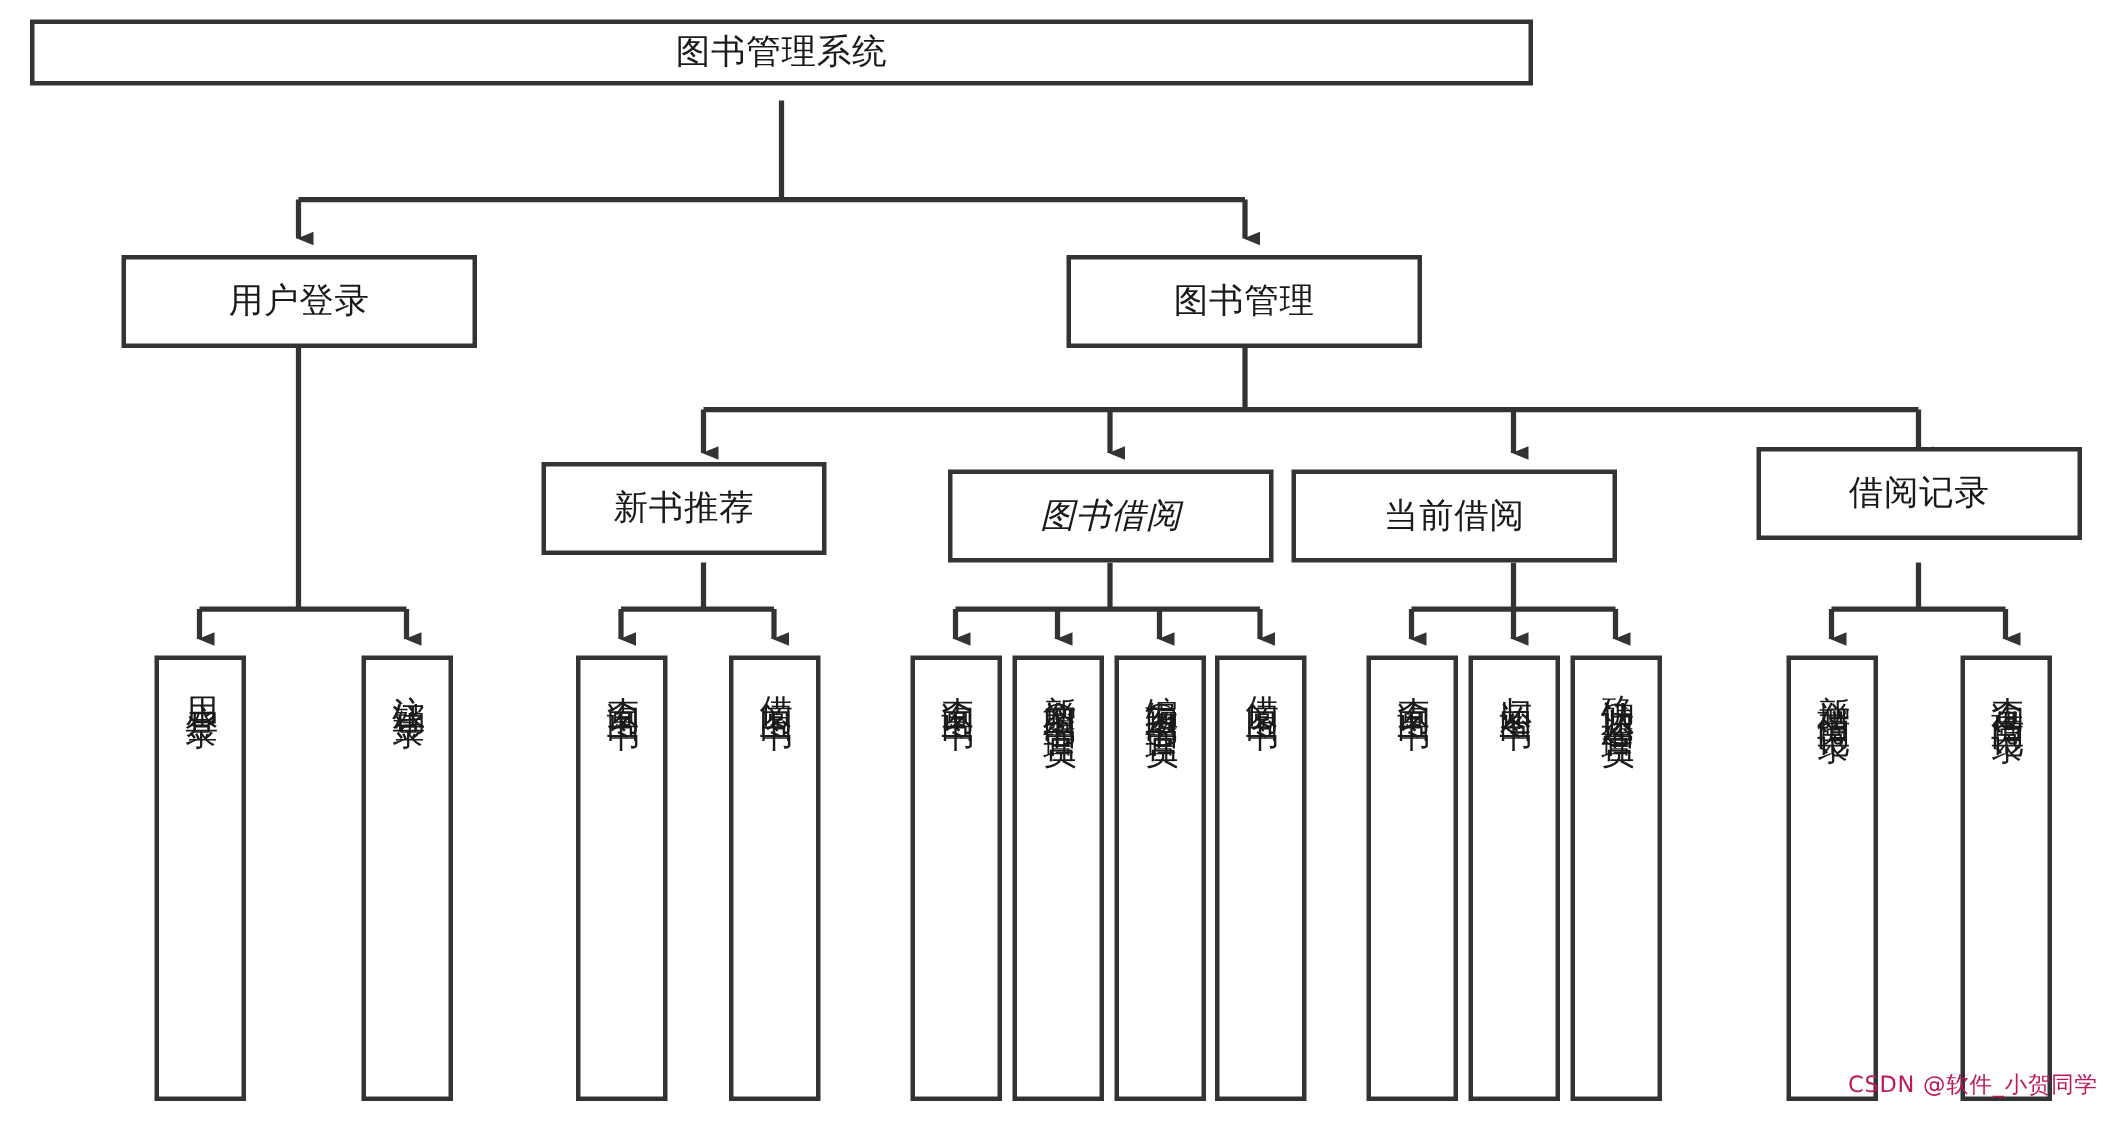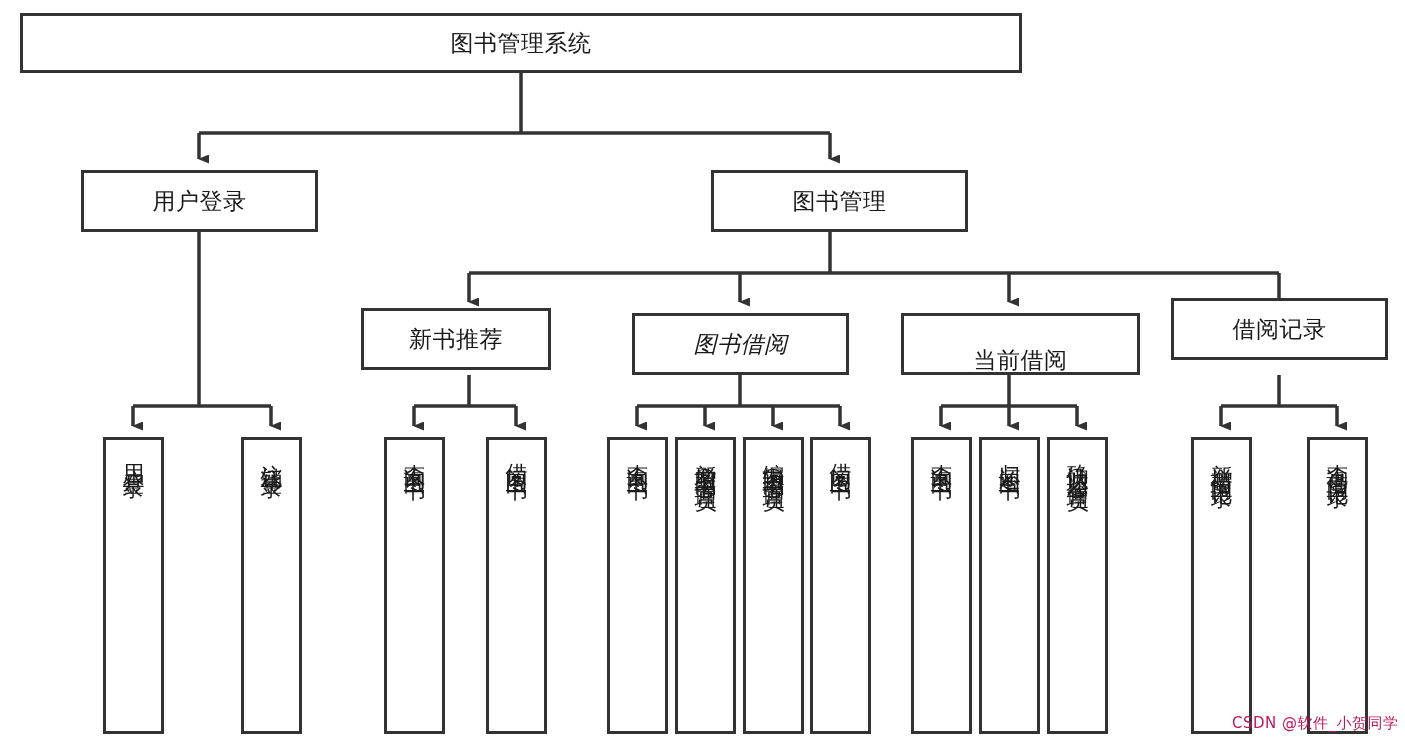--- a/index.html
+++ b/index.html
@@ -124,38 +124,38 @@
       <path d="M 1009 406 L 1009 426" marker-end="url(#arrowhead)"></path>
       <path d="M 1077 406 L 1077 426" marker-end="url(#arrowhead)"></path>
 
       <path d="M 1279 375 L 1279 406"></path>
       <path d="M 1221 406 L 1337 406"></path>
       <path d="M 1221 406 L 1221 426" marker-end="url(#arrowhead)"></path>
       <path d="M 1337 406 L 1337 426" marker-end="url(#arrowhead)"></path>
     </g>
   </svg>
 
-  <div class="node horiz root" style="left:20px; top:13px; width:1002px; height:60px;">
+  <div class="node horiz root" style="left:20px; top:13px; width:1002px; height:44px;">
     <span class="node-label">图书管理系统</span>
   </div>
 
   <div class="node horiz" style="left:81px; top:170px; width:237px; height:62px;">
     <span class="node-label">用户登录</span>
   </div>
-  <div class="node horiz" style="left:711px; top:170px; width:257px; height:62px;">
+  <div class="node horiz" style="left:711px; top:170px; width:237px; height:62px;">
     <span class="node-label">图书管理</span>
   </div>
 
   <div class="node horiz" style="left:361px; top:308px; width:190px; height:62px;">
     <span class="node-label">新书推荐</span>
   </div>
   <div class="node horiz" style="left:632px; top:313px; width:217px; height:62px;font-style:italic;">
     <span class="node-label">图书借阅</span>
   </div>
-  <div class="node horiz" style="left:901px; top:313px; width:239px; height:62px;align-items:flex-end;">
+  <div class="node horiz" style="left:861px; top:313px; width:217px; height:62px;">
     <span class="node-label">当前借阅</span>
   </div>
   <div class="node horiz" style="left:1171px; top:298px; width:217px; height:62px;">
     <span class="node-label">借阅记录</span>
   </div>
 
   <div class="node vert" style="left:103px; top:437px; width:61px; height:297px;">
     <span class="node-label">用户登录</span>
   </div>
   <div class="node vert" style="left:241px; top:437px; width:61px; height:297px;">

